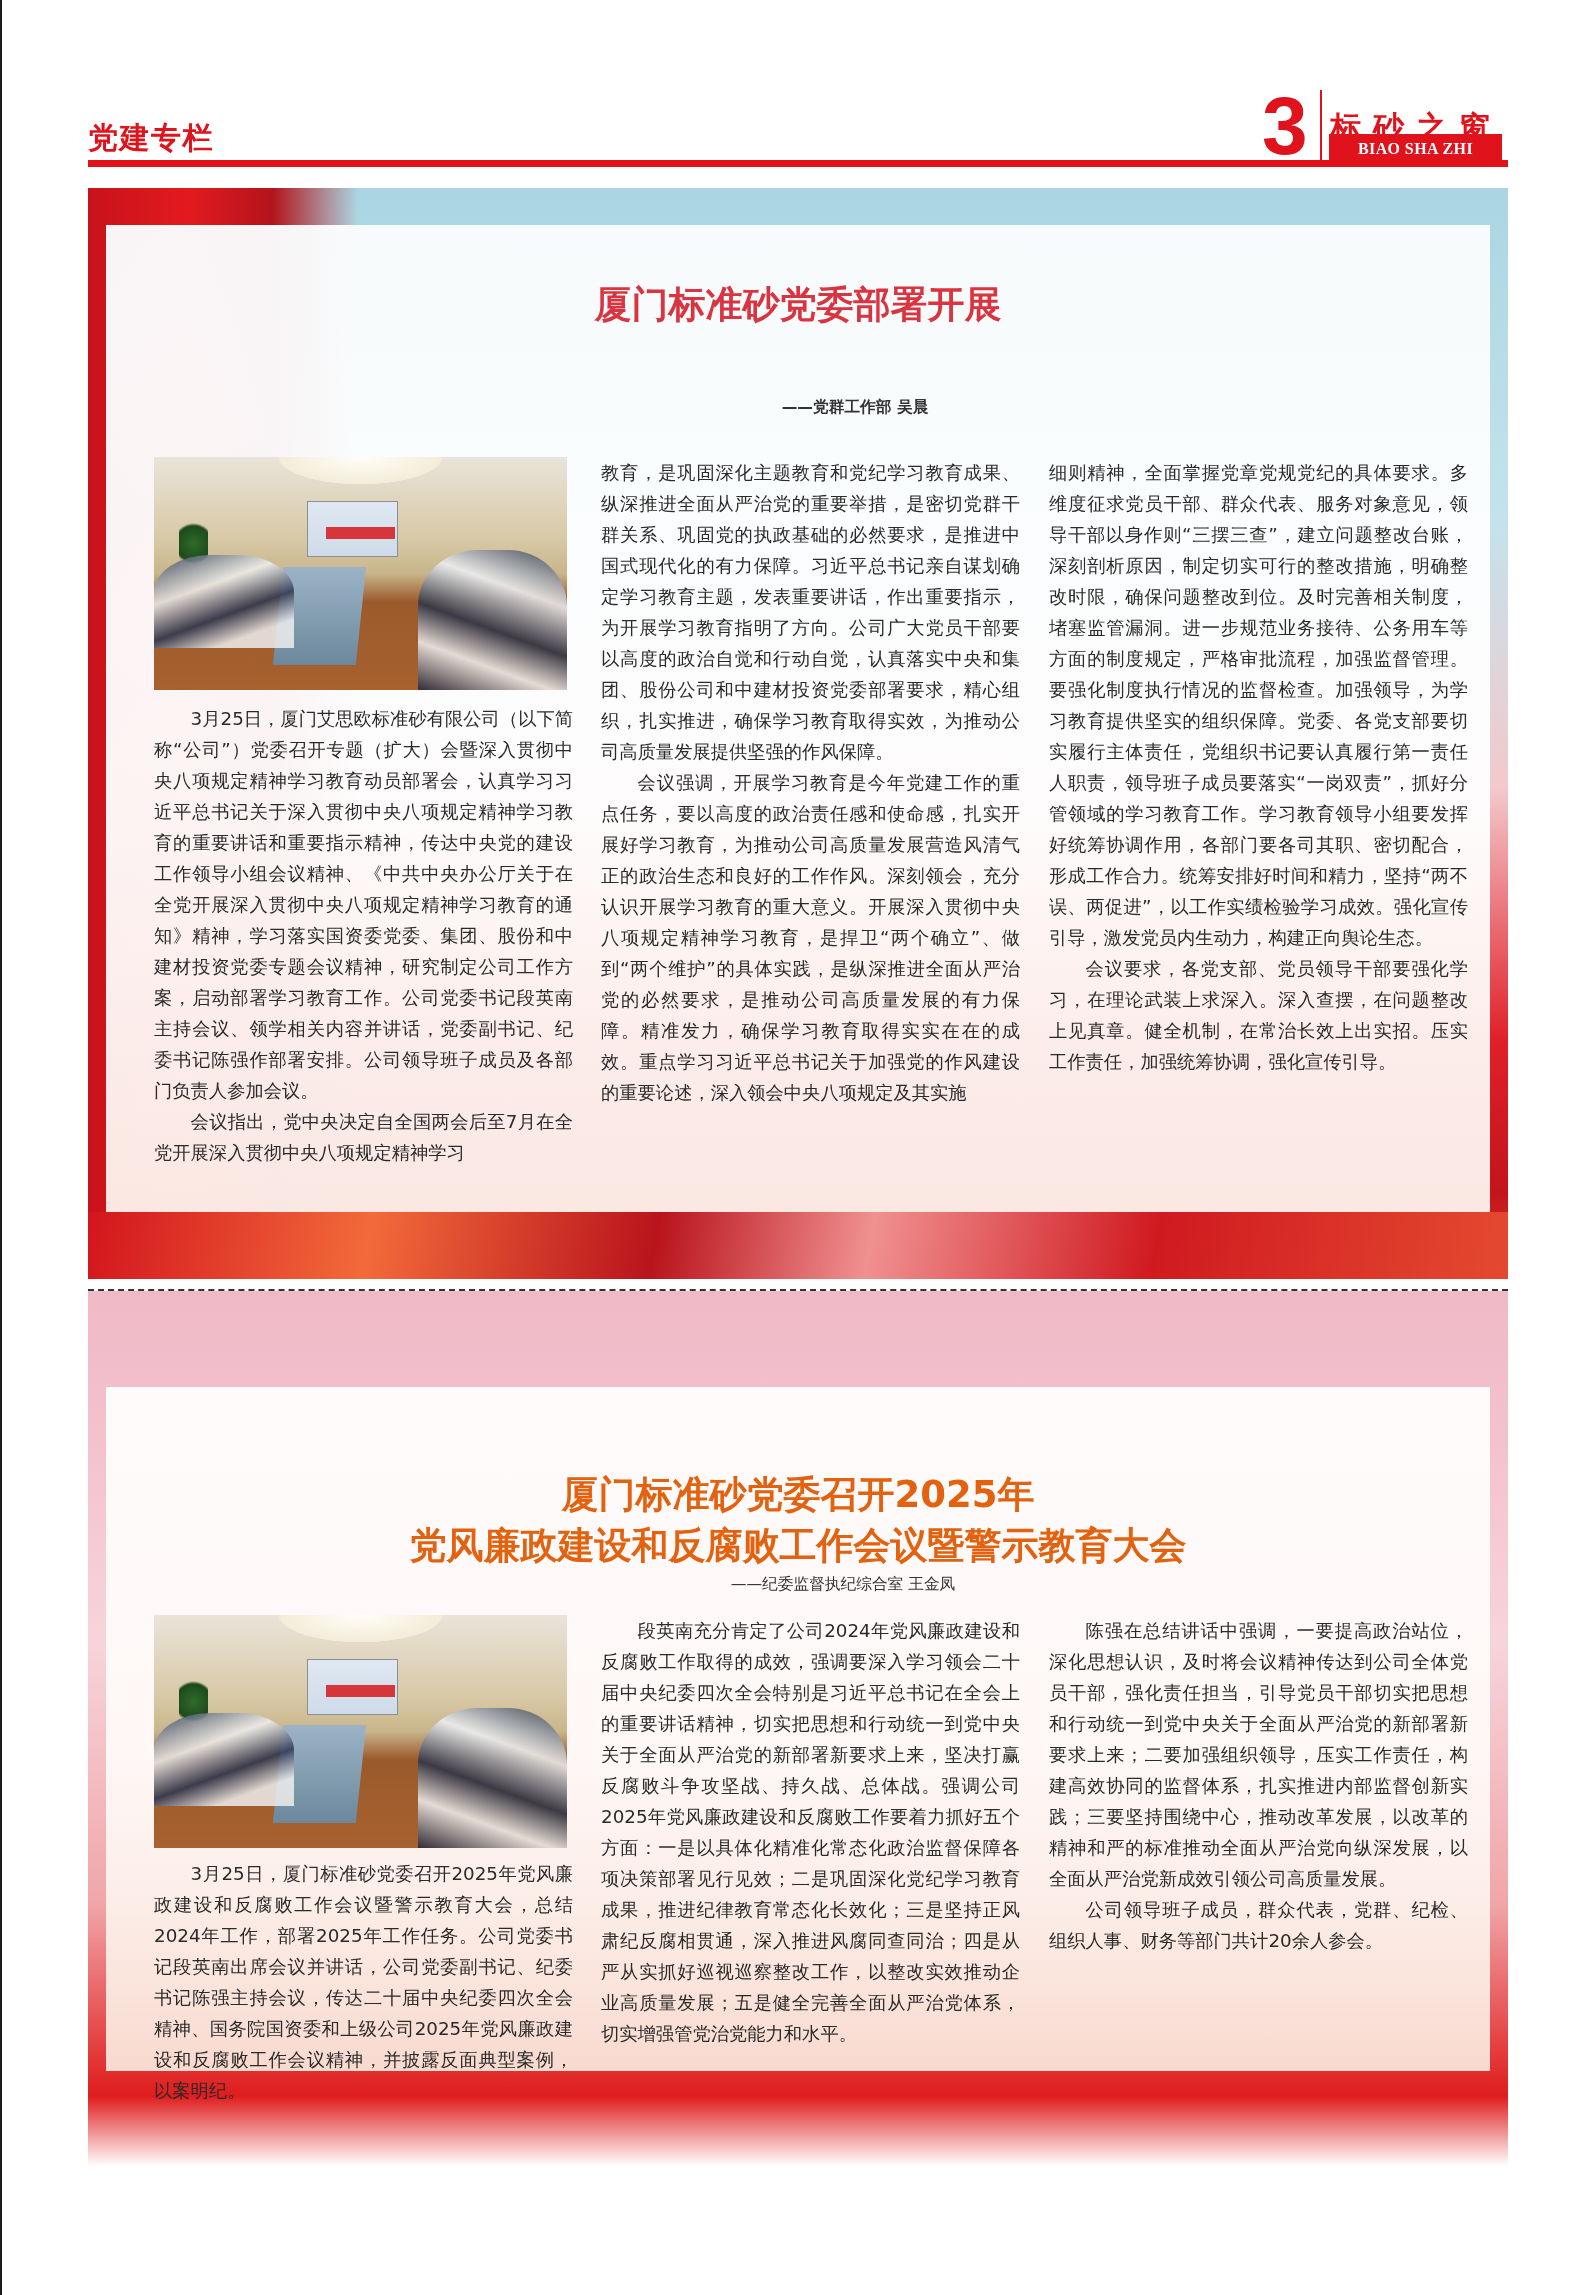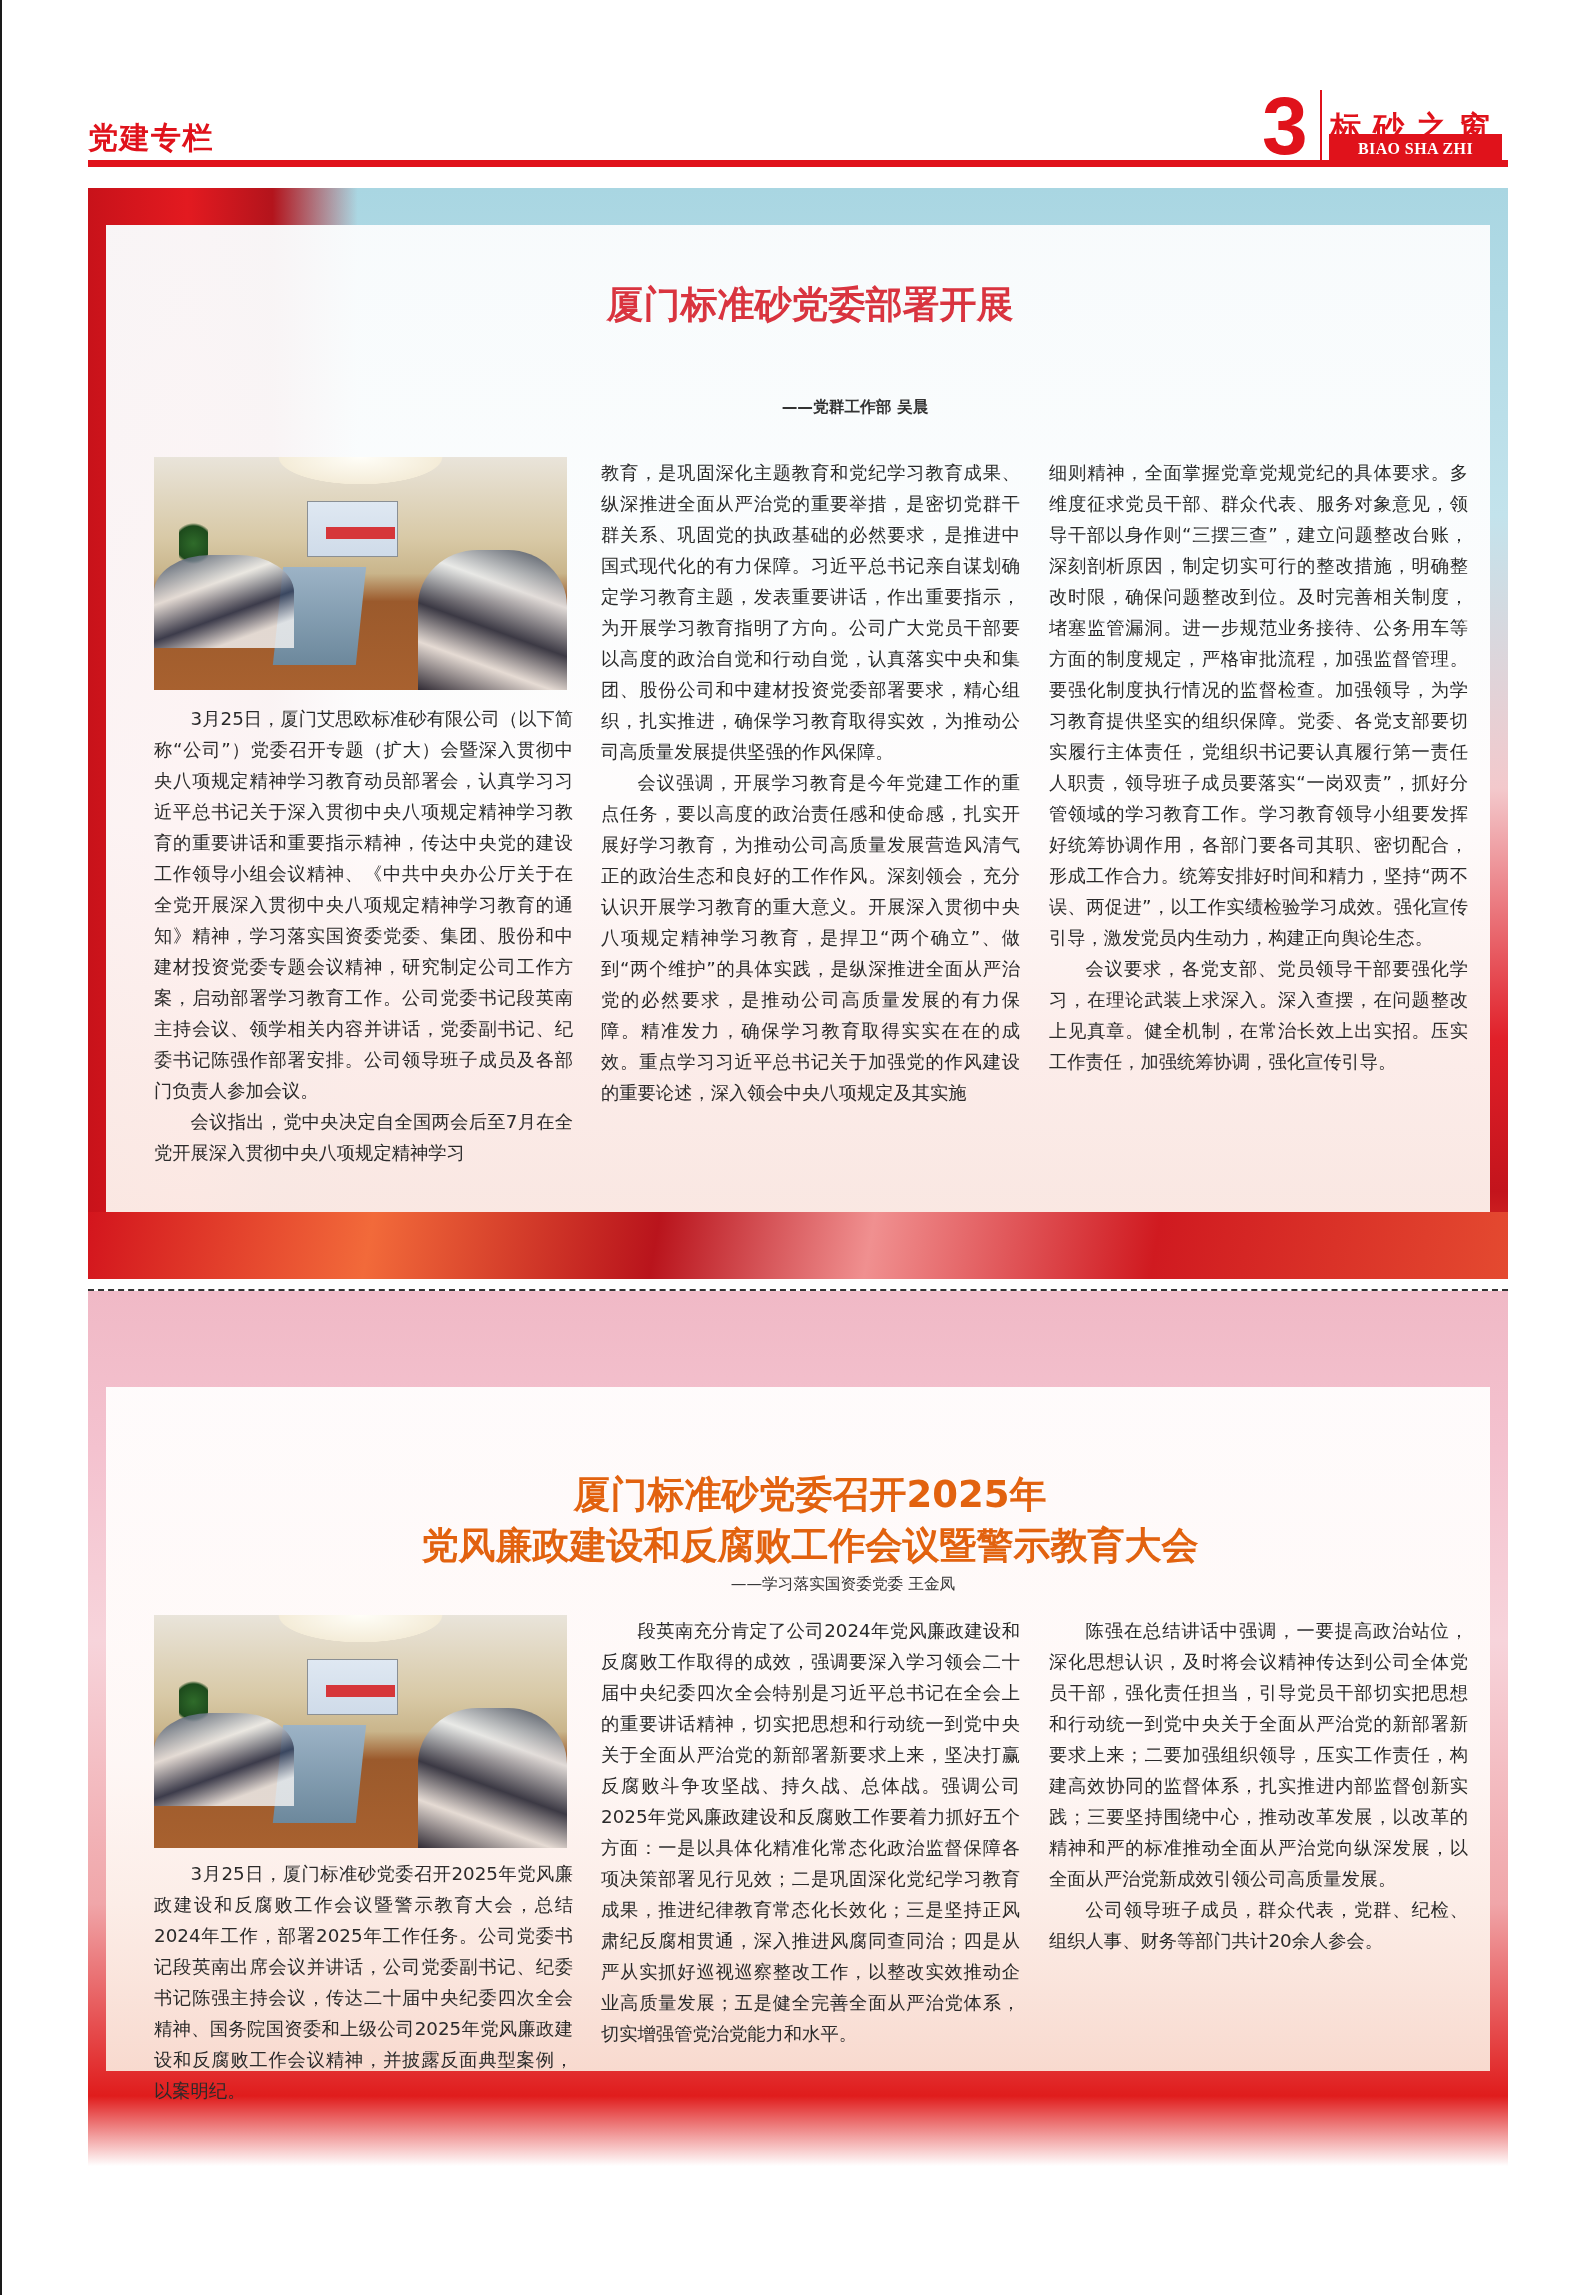--- a/index.html
+++ b/index.html
@@ -33,21 +33,21 @@
   .dash-sep { position: absolute; left: 88px; top: 1289px; width: 1420px; height: 0; border-top: 2.2px dashed #333; }
 
   .panel { position: absolute; left: 18px; width: 1384px; background: rgba(255,255,255,0.93); }
   .frame-1 .panel { top: 37px; height: 994px; background: linear-gradient(180deg, rgba(250,252,253,0.97) 0%, rgba(255,255,255,0.95) 60%, rgba(253,244,238,0.94) 100%); }
   .frame-2 .panel { top: 96px; height: 684px; background: linear-gradient(180deg, rgba(255,253,253,0.97) 0%, rgba(255,250,248,0.95) 55%, rgba(250,232,220,0.92) 100%); }
 
   
   .clouds { position: absolute; left: 88px; top: 2213px; width: 1420px; height: 83px; background: linear-gradient(180deg, rgba(255,255,255,0) 0%, #ffffff 70%); }
 
   
-  .headline { position: absolute; left: 0; width: 1384px; text-align: center; font-family: "DejaVu Sans", sans-serif; font-weight: bold; line-height: 51px; margin-left: 12px; }
+  .headline { position: absolute; left: 0; width: 1384px; text-align: center; font-family: "DejaVu Sans", sans-serif; font-weight: bold; line-height: 51px; }
   .headline-1 { top: 54px; font-size: 37px; color: #d9343f; }
   .headline-2 { top: 82px; font-size: 37px; color: #e2620f; }
   .byline { position: absolute; left: 0; width: 1384px; text-align: center; font-size: 15.7px; color: #333; }
   .frame-1 .byline { top: 172px; padding-left: 114px; font-weight: bold; }
   .frame-2 .byline { top: 187px; padding-left: 90px; }
 
   
   .photo { position: absolute; left: 48px; width: 413px; height: 233px; overflow: hidden;
     background:
       radial-gradient(ellipse 135px 45px at 50% 0%, #fffef8 0%, #f4ecd8 60%, rgba(0,0,0,0) 61%),
@@ -118,21 +118,21 @@
 </section>
 
 <div class="dash-sep"></div>
 
 <section class="frame frame-2">
   <div class="panel">
     <h1 class="headline headline-2">
       <span>厦门标准砂党委召开2025年</span><br>
       <span>党风廉政建设和反腐败工作会议暨警示教育大会</span>
     </h1>
-    <div class="byline">——学习落实国资委党委 王金凤</div>
+    <div class="byline">——纪委监督执纪综合室 王金凤</div>
 
     <div class="photo">
       <div class="plant"></div>
       <div class="screen"></div>
       <div class="table"></div>
       <div class="people-l"></div>
       <div class="people-r"></div>
     </div>
 
     <div class="col col-a">

